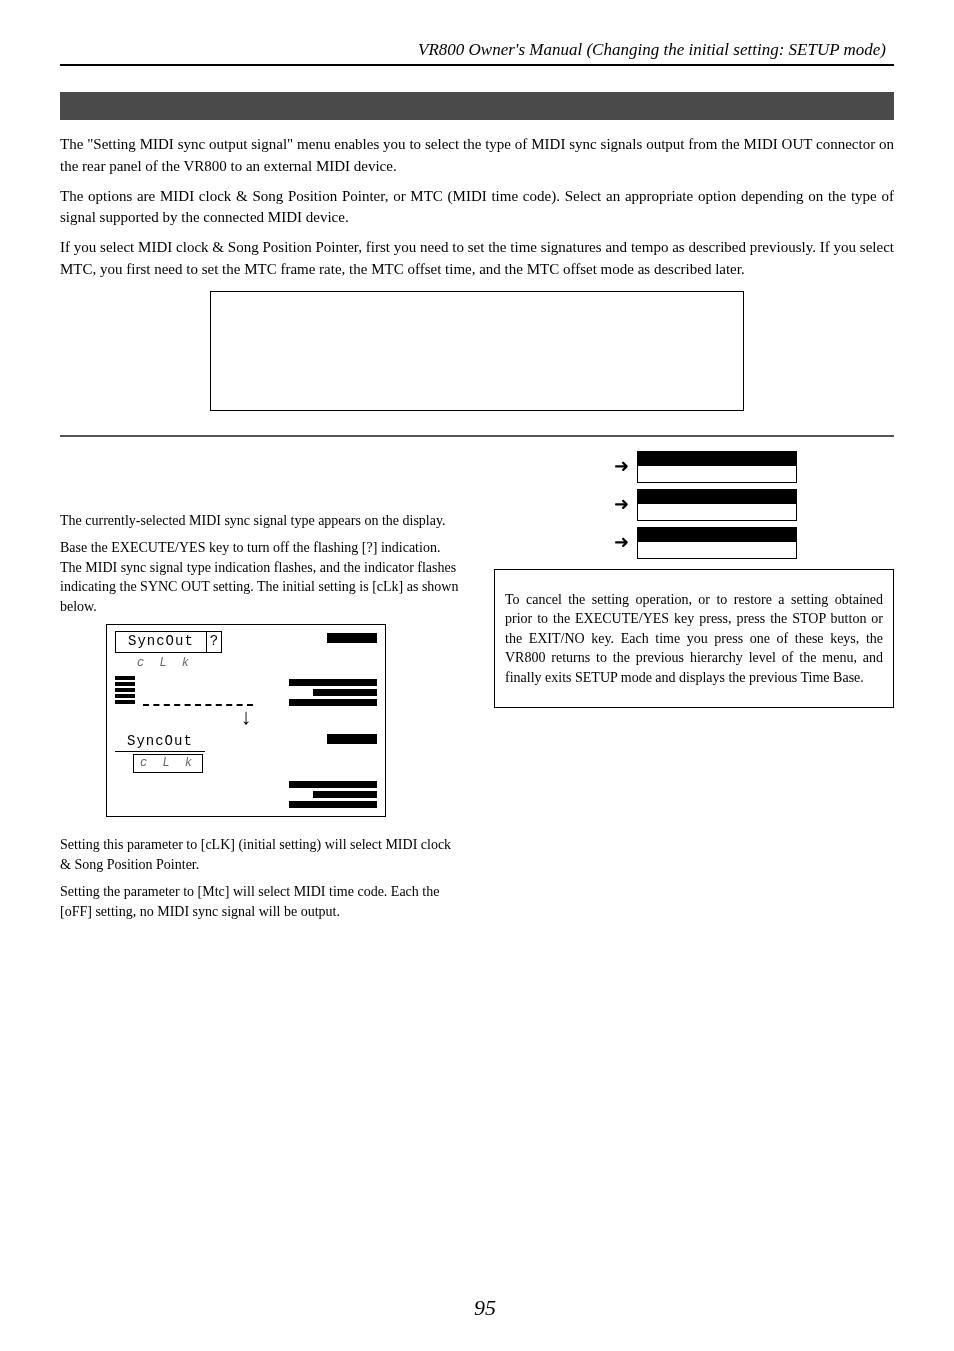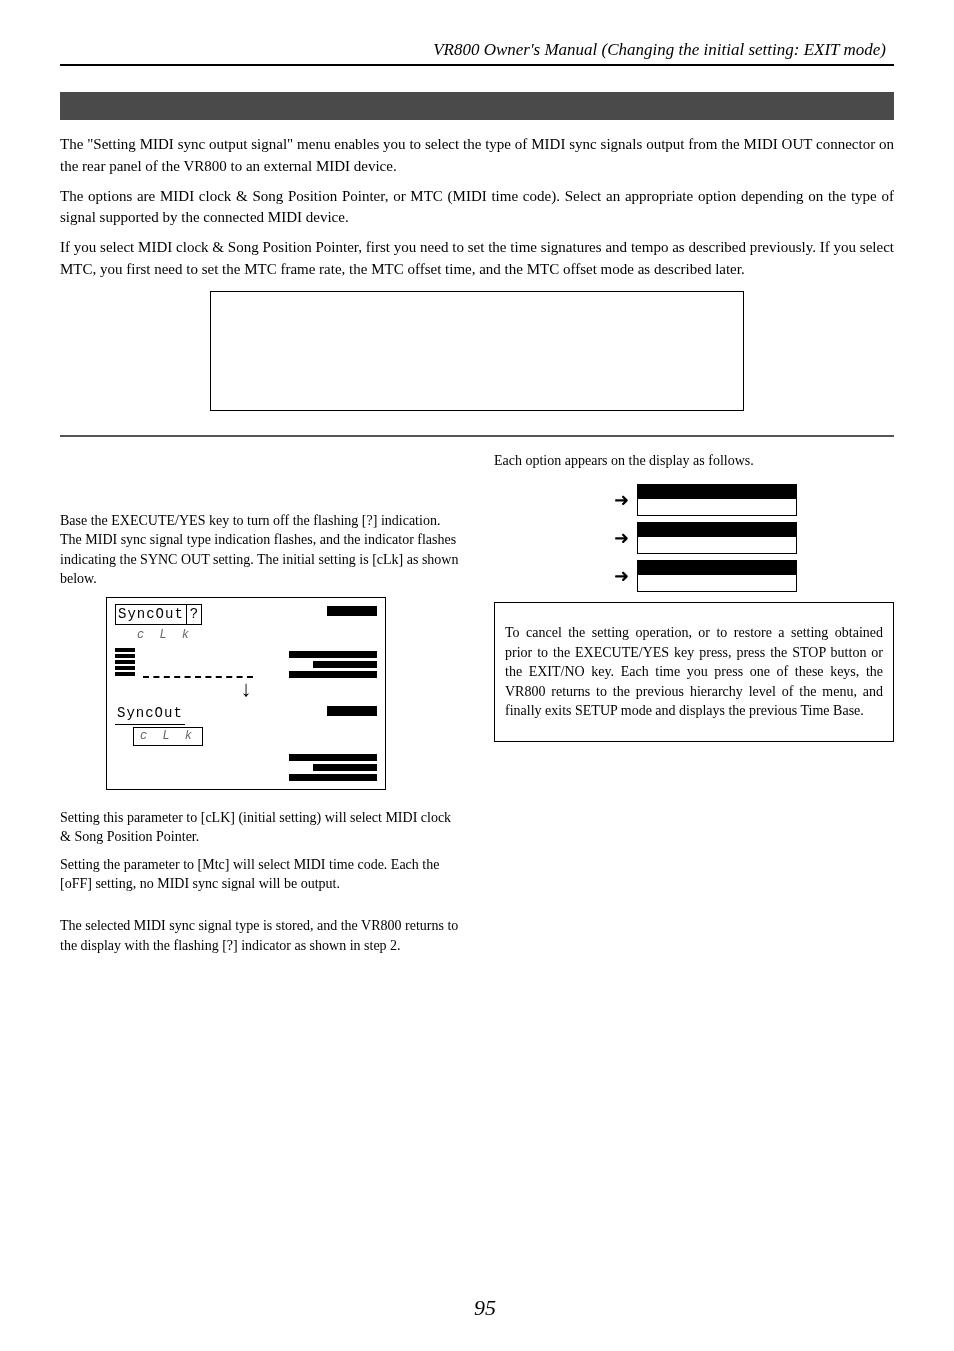--- a/index.html
+++ b/index.html
@@ -58,21 +58,21 @@
   .lcd-diagram {
     border: 1px solid #000;
     width: 280px;
     margin: 8px 0 18px 46px;
     padding: 6px 8px 8px 8px;
     font-family: 'Courier New', monospace;
   }
   .lcd-title {
     display: inline-block;
     border: 1px solid #000;
-    padding: 0 2px;
+    padding: 0 12px;
     letter-spacing: 1px;
     font-size: 14px;
   }
   .lcd-q {
     display:inline-block;
     border:1px solid #000;
     padding:0 3px;
     margin-left:-1px;
   }
   .lcd-sub {
@@ -153,39 +153,40 @@
     color:#666;
     font-style:italic;
     margin:2px 0 4px 18px;
   }
   .lcd-toprow { display:flex; align-items:flex-start; }
   .lcd-mini-blk { width:50px; height:10px; background:#000; margin-left:auto; margin-top:2px; }
 </style>
 </head>
 <body>
 
-<div class="header-title">VR800 Owner's Manual (Changing the initial setting: EXIT mode)</div>
+<div class="header-title">VR800 Owner's Manual (Changing the initial setting: SETUP mode)</div>
 <div class="header-rule"></div>
 
 <div class="section-banner"></div>
 
 <p class="intro-para">The "Setting MIDI sync output signal" menu enables you to select the type of MIDI sync signals output from the MIDI OUT connector on the rear panel of the VR800 to an external MIDI device.</p>
 <p class="intro-para">The options are MIDI clock &amp; Song Position Pointer, or MTC (MIDI time code).  Select an appropriate option depending on the type of signal supported by the connected MIDI device.</p>
 <p class="intro-para">If you select MIDI clock &amp; Song Position Pointer, first you need to set the time signatures and tempo as described previously.  If you select MTC, you first need to set the MTC frame rate, the MTC offset time, and the MTC offset mode as described later.</p>
 
 <div class="note-box"></div>
 
 <div class="divider-line"></div>
 
 <div class="columns">
 
   <div class="col">
 
     <div style="height:60px"></div>
 
+    <p class="step-text">The currently-selected MIDI sync signal type appears on the display.</p>
     <p class="step-text">Base the EXECUTE/YES key to turn off the flashing [?] indication.  The MIDI sync signal type indication flashes, and the indicator flashes indicating the SYNC OUT setting.  The initial setting is [cLk] as shown below.</p>
 
     <div class="lcd-diagram">
       
       <div class="lcd-toprow">
         <span class="lcd-title">SyncOut</span>
           <span class="lcd-q">?</span>
         <span class="lcd-mini-blk"></span>
       </div>
       <div class="lcd-sub">c L k</div>
@@ -217,25 +218,23 @@
           <div class="blkline"></div>
             <div class="blkline" style="width:64px;margin-left:auto"></div>
             <div class="blkline"></div>
         </div>
       </div>
     </div>
 
     <p class="step-text">Setting this parameter to [cLK] (initial setting) will select MIDI clock &amp; Song Position Pointer.</p>
     <p class="step-text" style="margin-bottom:22px">Setting the parameter to [Mtc] will select MIDI time code.  Each the [oFF] setting, no MIDI sync signal will be output.</p>
 
-    <p class="step-text">The selected MIDI sync signal type is stored, and the VR800 returns to the display with the flashing [?] indicator as shown in step 2.</p>
   </div>
 
   <div class="col">
-    <p class="step-text" style="margin-bottom:14px">Each option appears on the display as follows.</p>
 
     <div class="option-row">
       <span class="arrow-right">➜</span>
       <div class="option-box">
           <div class="option-blackbar"></div>
         </div>
     </div>
     <div class="option-row">
       <span class="arrow-right">➜</span>
       <div class="option-box">

